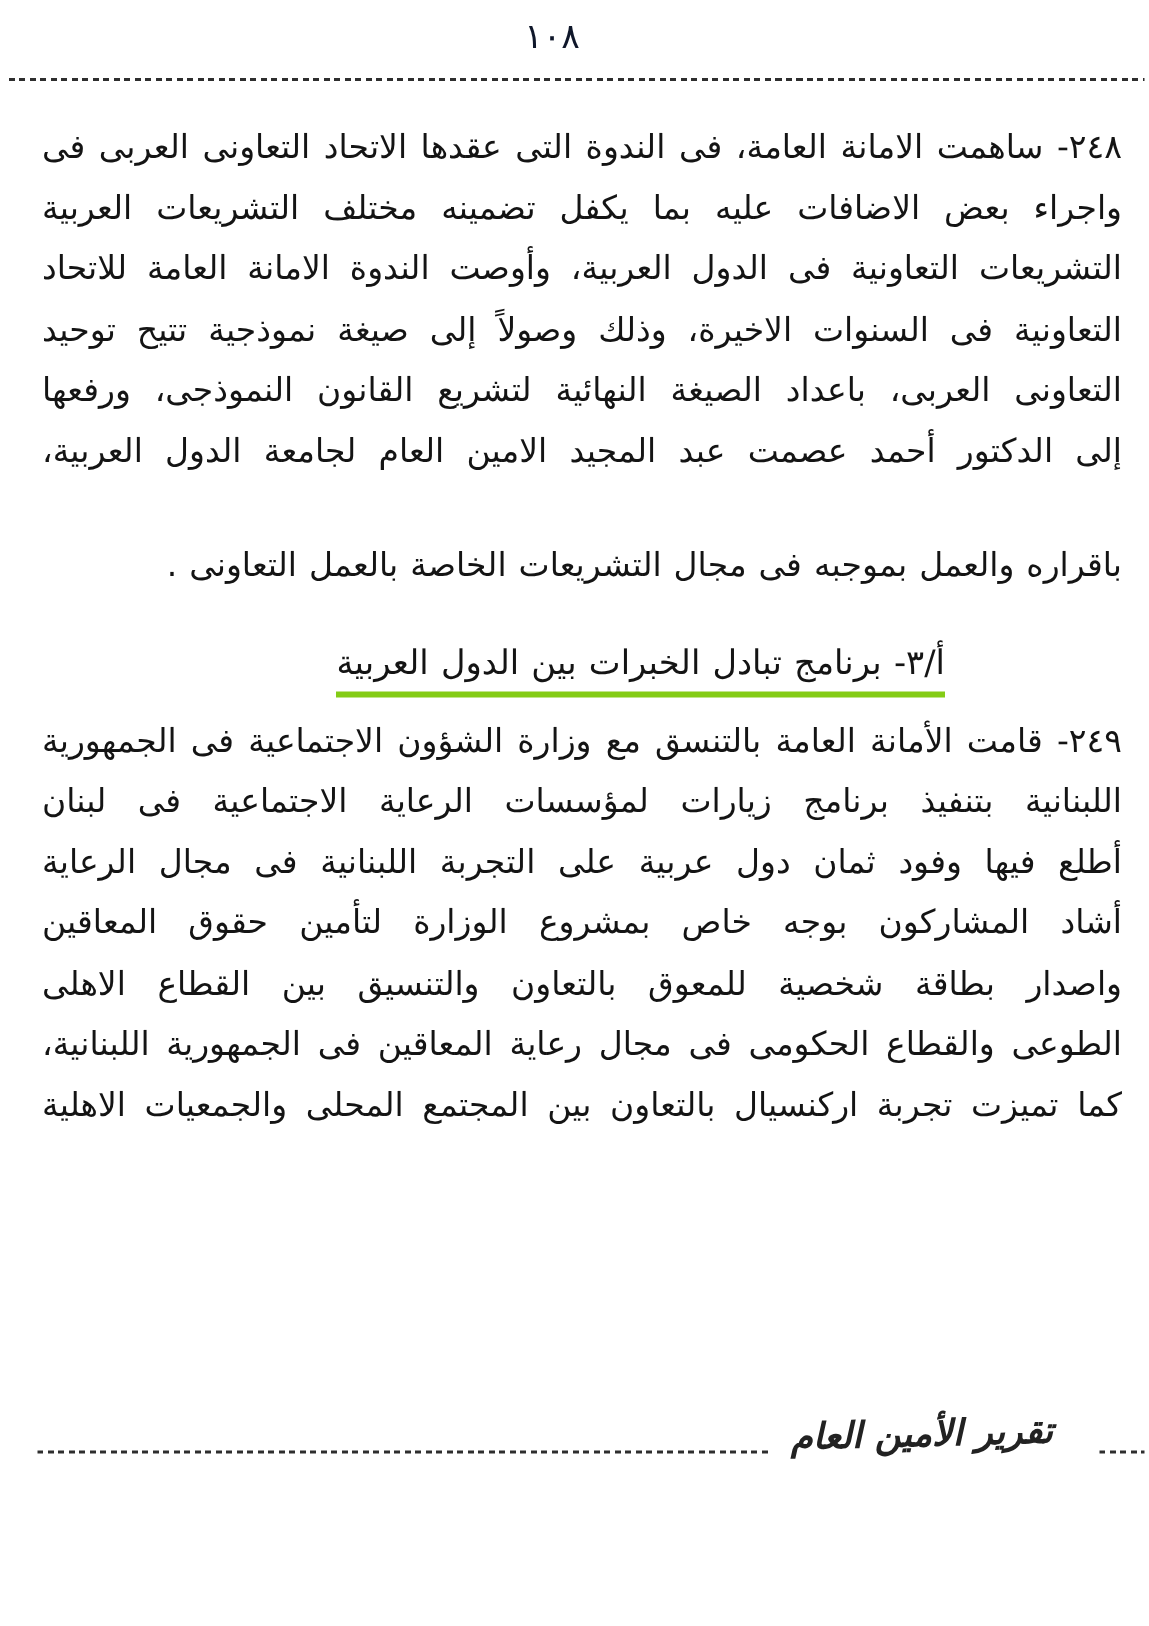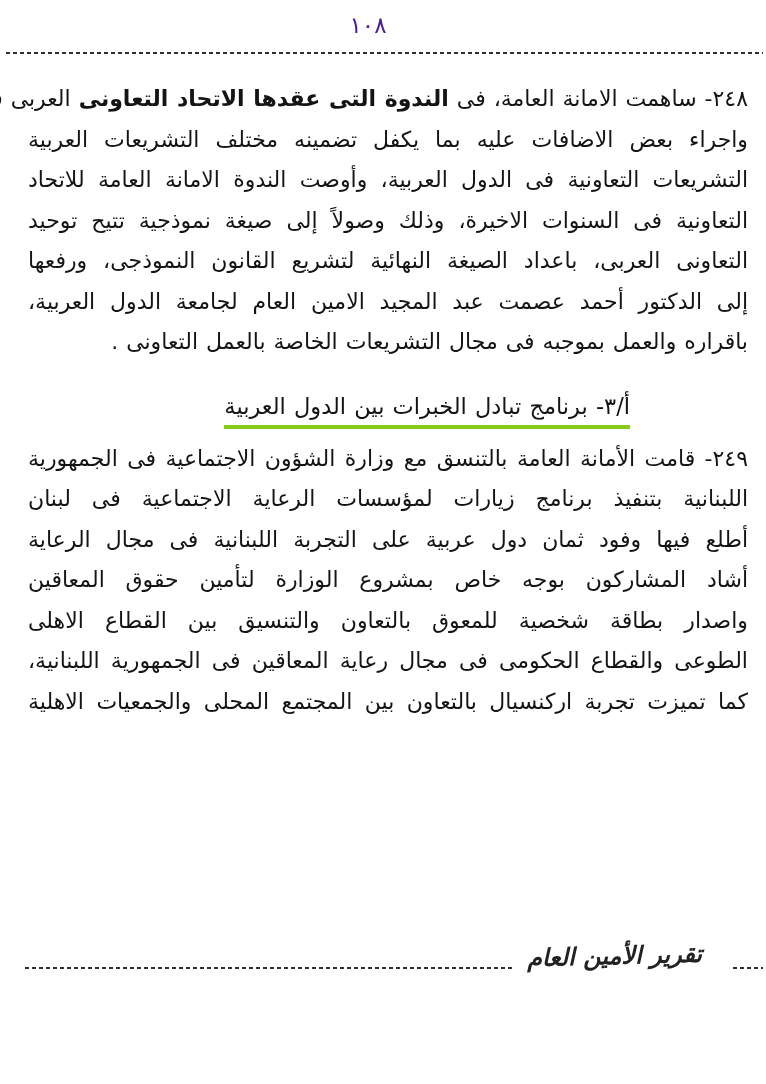--- a/index.html
+++ b/index.html
@@ -6,41 +6,41 @@
   body{
     width:766px;height:1084px;position:relative;overflow:hidden;
     background:#ffffff;color:#161616;
     font-family:"DejaVu Sans",sans-serif;
   }
   .page{position:absolute;inset:0;background:#ffffff;}
 
   .page-number{
     position:absolute;top:12px;left:0;right:30px;
     text-align:center;font-size:23px;letter-spacing:9px;
-    color:#4c1d95;
+    color:#0f172a;
   }
 
   .dashed-rule{
     position:absolute;height:2px;
     background:repeating-linear-gradient(90deg,#2e2e2e 0 4px,transparent 4px 7px);
   }
   .top-rule{top:52px;left:6px;right:3px;}
 
   .body-text{
     position:absolute;top:79px;right:18px;left:28px;
     direction:rtl;font-size:22px;line-height:40.5px;color:#141414;
     word-spacing:1px;
   }
   .line{
     height:40.5px;line-height:40.5px;
     text-align:justify;text-align-last:justify;
     white-space:nowrap;
   }
-  .line.para-end{text-align:center;text-align-last:right;}
-  .bold-seg{font-weight:bold;}
+  .line.para-end{text-align:center;text-align-last:right;margin-top:36px;}
+  .bold-seg{font-weight:normal;}
 
   .heading{
     margin-top:24px;margin-bottom:12px;margin-right:118px;
     text-align:right;height:40px;
   }
   .heading-text{
     display:inline-block;font-size:22.5px;line-height:27px;
     padding-bottom:5px;border-bottom:4px solid #84cc16;
   }
 

